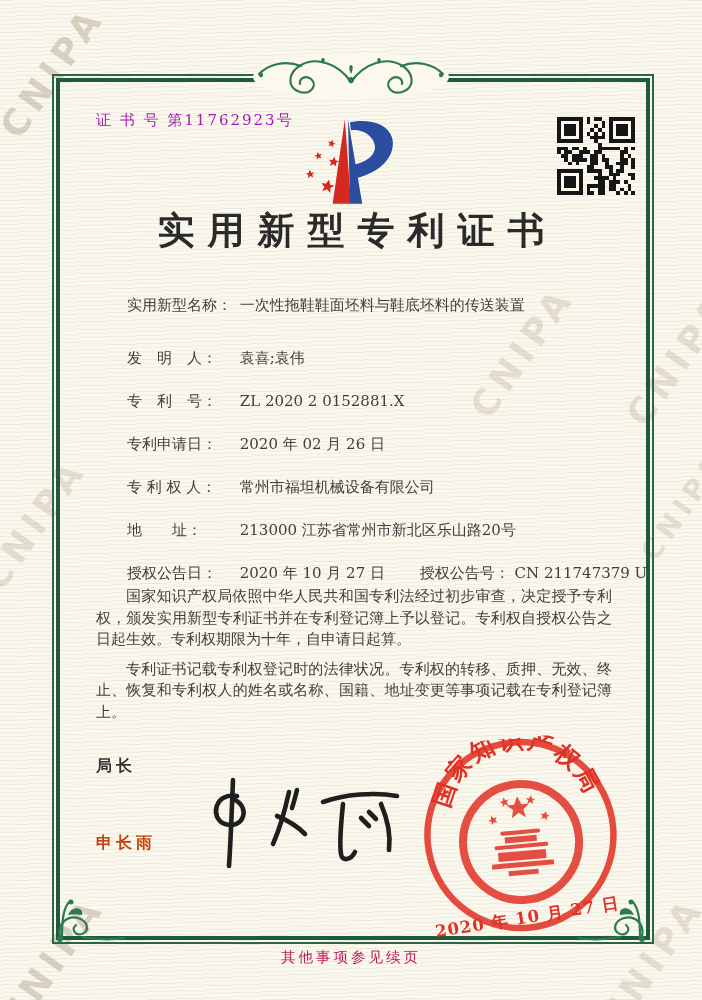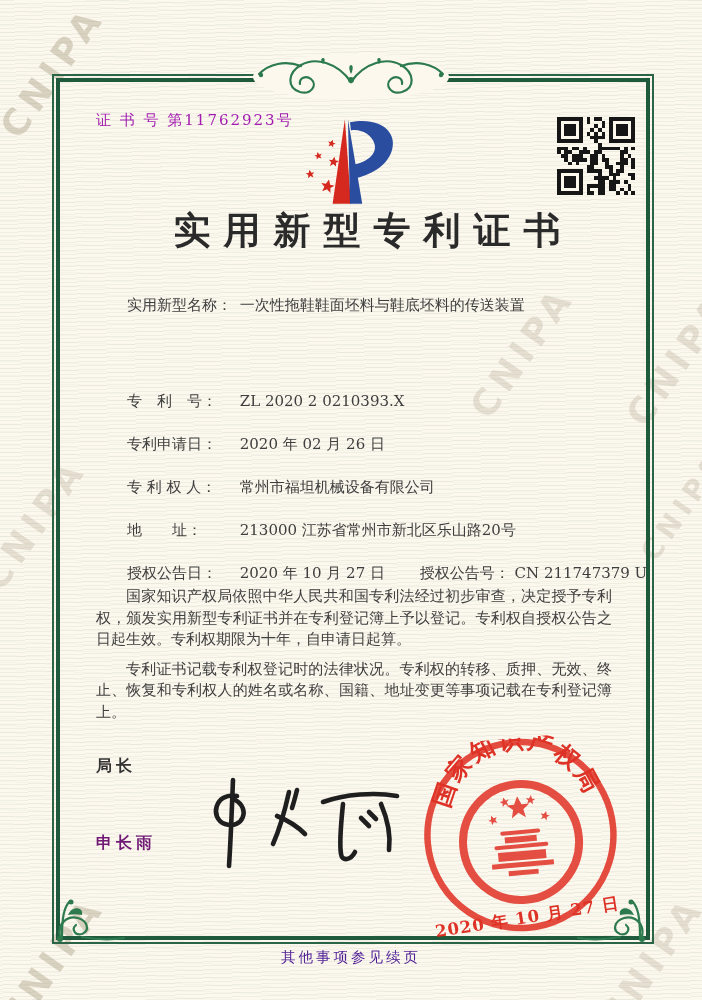--- a/index.html
+++ b/index.html
@@ -32,41 +32,41 @@
   .content{position:absolute; inset:0; z-index:3;}
   .cert-number{
     position:absolute; left:96px; top:111px;
     font-size:15px; letter-spacing:2px; color:#a21caf;
   }
   .logo{position:absolute; left:300px; top:116px; width:102px; height:92px;}
   .qr{position:absolute; left:557px; top:117px; width:78px; height:78px;}
   .doc-title{
     position:absolute; left:52px; top:206px; width:598px;
     text-align:center; font-size:37px; font-weight:700;
-    letter-spacing:13px; color:#2a2a2a; text-indent:13px;margin-left:16px;
+    letter-spacing:13px; color:#2a2a2a; text-indent:13px;
   }
   .row{position:absolute; left:96px; font-size:15px; color:#3e3e3e; white-space:nowrap;margin-left:31px;}
   .row .lab{display:inline-block; width:108px;}
   .row .lab.auto{width:auto; margin-left:30px;}
   .paras{
     position:absolute; left:96px; top:586px; width:516px;
     font-size:15px; line-height:21.5px; color:#404040; text-align:justify;
   }
   .paras p{margin:0 0 8px; text-indent:2em;}
   .issuer-title{position:absolute; left:96px; top:756px; font-size:16px; font-weight:700; letter-spacing:4px; color:#333;}
-  .issuer-name{position:absolute; left:96px; top:833px; font-size:16px; font-weight:700; letter-spacing:4px; color:#701a75;}
+  .issuer-name{position:absolute; left:96px; top:833px; font-size:16px; font-weight:700; letter-spacing:4px; color:#c2410c;}
   .sig{position:absolute; left:185px; top:768px; width:228px; height:112px;}
   .seal{position:absolute; left:418px; top:738px; width:207px; height:207px; transform:rotate(-5deg); opacity:.93;}
   .page-num{
     position:absolute; left:52px; top:909px; width:598px; text-align:center;
     font-size:13.5px; letter-spacing:2px; color:#444;
   }
   .footer-note{
     position:absolute; left:0; top:948px; width:702px; text-align:center;
-    font-size:14.5px; letter-spacing:3px; color:#4c1d95;
+    font-size:14.5px; letter-spacing:3px; color:#be185d;
   }
   .orn-top{position:absolute; left:225px; top:50px; width:252px; height:54px; z-index:4;}
   .orn-corner{position:absolute; top:897px; width:72px; height:46px; z-index:4;}
   .orn-corner.left{left:54px;}
   .orn-corner.right{left:576px; transform:scaleX(-1);}
 </style>
 </head>
 <body>
 
 <div class="page">
@@ -285,23 +285,27 @@
         <rect fill="#fdf8ee" x="1" y="15" width="5" height="5"></rect>
         <rect x="2" y="16" width="3" height="3"></rect>
       </svg>
 
     <div class="doc-title">实用新型专利证书</div>
 
     <div class="row" style="top:296px">
       <span class="lab">实用新型名称：</span>
       <span class="val">一次性拖鞋鞋面坯料与鞋底坯料的传送装置</span>
     </div>
+    <div class="row" style="top:349px">
+      <span class="lab">发　明　人：</span>
+      <span class="val">袁喜;袁伟</span>
+    </div>
     <div class="row" style="top:392px">
       <span class="lab">专　利　号：</span>
-      <span class="val">ZL 2020 2 0210393.X</span>
+      <span class="val">ZL 2020 2 0152881.X</span>
     </div>
     <div class="row" style="top:435px">
       <span class="lab">专利申请日：</span>
       <span class="val">2020 年 02 月 26 日</span>
     </div>
     <div class="row" style="top:478px">
       <span class="lab">专 利 权 人：</span>
       <span class="val">常州市福坦机械设备有限公司</span>
     </div>
     <div class="row" style="top:521px">

